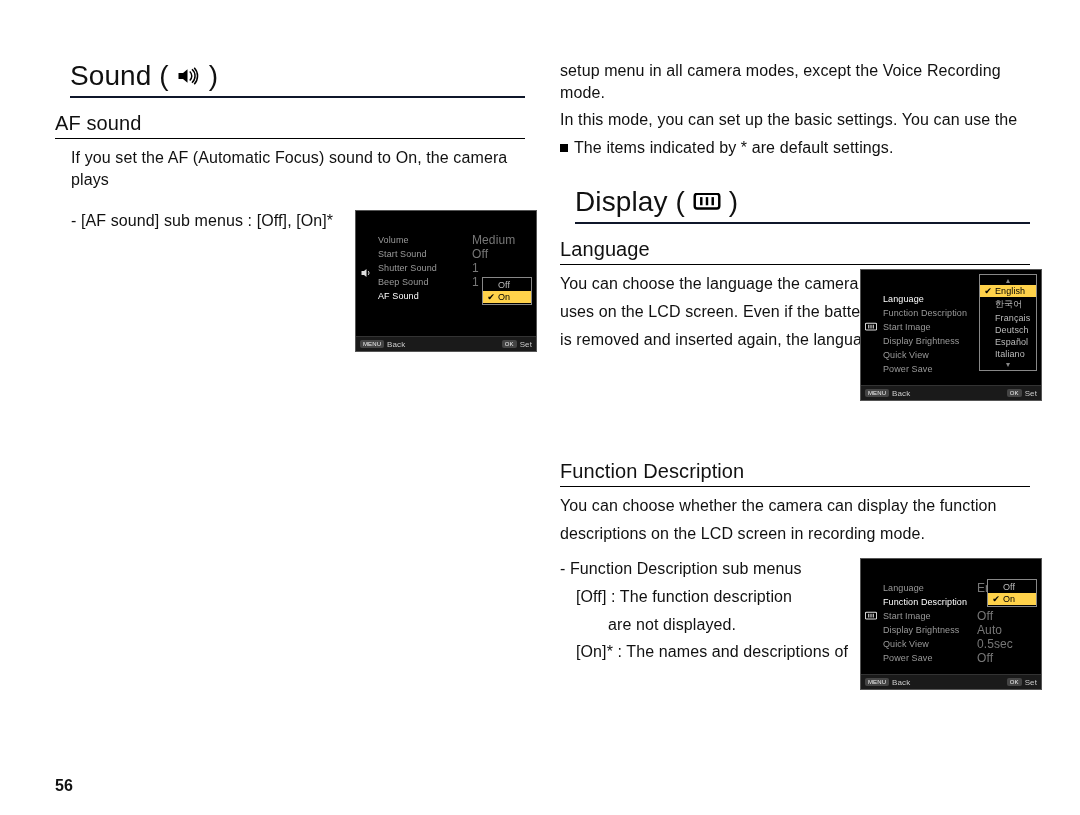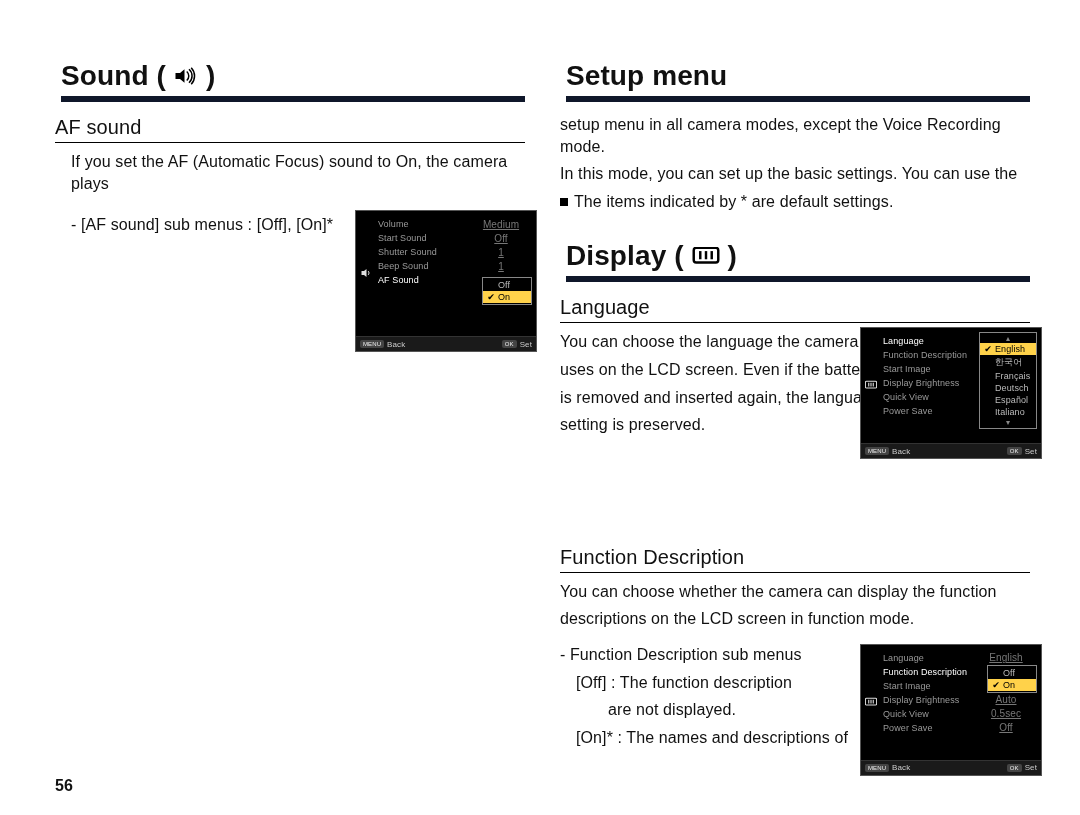--- a/index.html
+++ b/index.html
@@ -21,24 +21,24 @@
   .col {
     position: absolute;
     top: 60px;
   }
   .col-left  { left: 55px;  width: 470px; }
   .col-right { left: 560px; width: 470px; }
 
   
   .h1 {
     font-size: 28px;
-    font-weight: 700;
-    border-bottom: 6px solid #0f172a;
+    font-weight: 400;
+    border-bottom: 2px solid #0f172a;
     padding-bottom: 4px;
-    margin: 0 0 12px 6px;
+    margin: 0 0 12px 15px;
     display: flex;
     align-items: baseline;
     gap: 8px;
   }
   .h1 .icon-wrap {
     display: inline-flex;
     align-items: center;
   }
   .h2 {
     font-size: 20px;
@@ -63,32 +63,32 @@
   
   .cam {
     position: absolute;
     background: #000;
     border: 1px solid #555;
     font-family: Arial, sans-serif;
     color: #9a9a9a;
     font-size: 9px;
     box-shadow: 0 0 2px #000 inset;
   }
-  .cam .rows { padding: 6px 4px 2px 4px; }
+  .cam .rows { padding: 6px 4px 2px 4px; margin-top: 16px; }
   .cam .row {
     display: flex;
     align-items: center;
     height: 14px;
     gap: 4px;
     padding: 0 2px;
   }
   .cam .row.active span:first-of-type,
   .cam .row.sel span:first-of-type { color:#fff; }
   .cam .row .k { flex: 0 0 90px; white-space:nowrap; overflow:hidden; }
-  .cam .row .v { flex: 1; color:#777; text-align:center; font-size:10px;text-decoration:underline; }
+  .cam .row .v { flex: 1; color:#777; text-align:left; font-size:12px; }
 
   .cam .side-slot {
     position:absolute; left:3px; top:0; bottom:16px; width:14px;
     display:flex; flex-direction:column; justify-content:center; align-items:center;
   }
   .cam .side-slot svg { display:block; }
 
   .cam .pop {
     position:absolute; right:4px;
     background:#000; border:1px solid #888; padding:1px 0;
@@ -194,23 +194,20 @@
         <span class="btn">
             <span class="key">OK</span>
             <span>Set</span>
           </span>
       </div>
     </div>
   </div>
 
   <div class="col col-right">
 
-    <div class="h1">
-      <span>Setup menu</span>
-    </div>
     <p>setup menu in all camera modes, except the Voice Recording mode.</p>
     <p>In this mode, you can set up the basic settings. You can use the</p>
     <p style="margin-top:6px">
       <span style="display:inline-block;width:8px;height:8px;background:#000;vertical-align:1px;margin-right:6px"></span><span>The items indicated by * are default settings.</span>
     </p>
 
     <div class="h1" style="margin-top:28px">
       <span>Display (</span>
       <span class="icon-wrap">
         <svg class="disp-ico" viewBox="0 0 32 22">
@@ -221,21 +218,20 @@
         </svg>
       </span>
       <span> )</span>
     </div>
 
     <div class="h2">Language</div>
     <div style="position:relative;">
       <p>You can choose the language the camera</p>
       <p>uses on the LCD screen. Even if the battery</p>
       <p>is removed and inserted again, the language</p>
-      <p>setting is preserved.</p>
 
       <div class="cam" style="left:300px; top:-4px; width:180px; height:130px;">
         <div class="side-slot">
           <svg width="12" height="10" viewBox="0 0 32 22">
               <rect x="1" y="1" width="30" height="18" rx="3" fill="none" stroke="#ddd" stroke-width="3"></rect>
               <line x1="10" y1="5" x2="10" y2="15" stroke="#ddd" stroke-width="3"></line>
               <line x1="16" y1="5" x2="16" y2="15" stroke="#ddd" stroke-width="3"></line>
               <line x1="22" y1="5" x2="22" y2="15" stroke="#ddd" stroke-width="3"></line>
             </svg>
         </div>
@@ -296,21 +292,21 @@
           <span class="btn">
               <span class="key">OK</span>
               <span>Set</span>
             </span>
         </div>
       </div>
     </div>
 
     <div class="h2" style="margin-top:110px">Function Description</div>
     <p>You can choose whether the camera can display the function</p>
-    <p>descriptions on the LCD screen in function mode.</p>
+    <p>descriptions on the LCD screen in recording mode.</p>
 
     <div style="position:relative; margin-top:14px;">
       <p>- Function Description sub menus</p>
       <p class="indent1">[Off]  : The function description</p>
       <p class="indent2">are not displayed.</p>
       <p class="indent1">[On]* : The names and descriptions of</p>
 
       <div class="cam" style="left:300px; top:0px; width:180px; height:130px;">
         <div class="side-slot">
           <svg width="12" height="10" viewBox="0 0 32 22">

